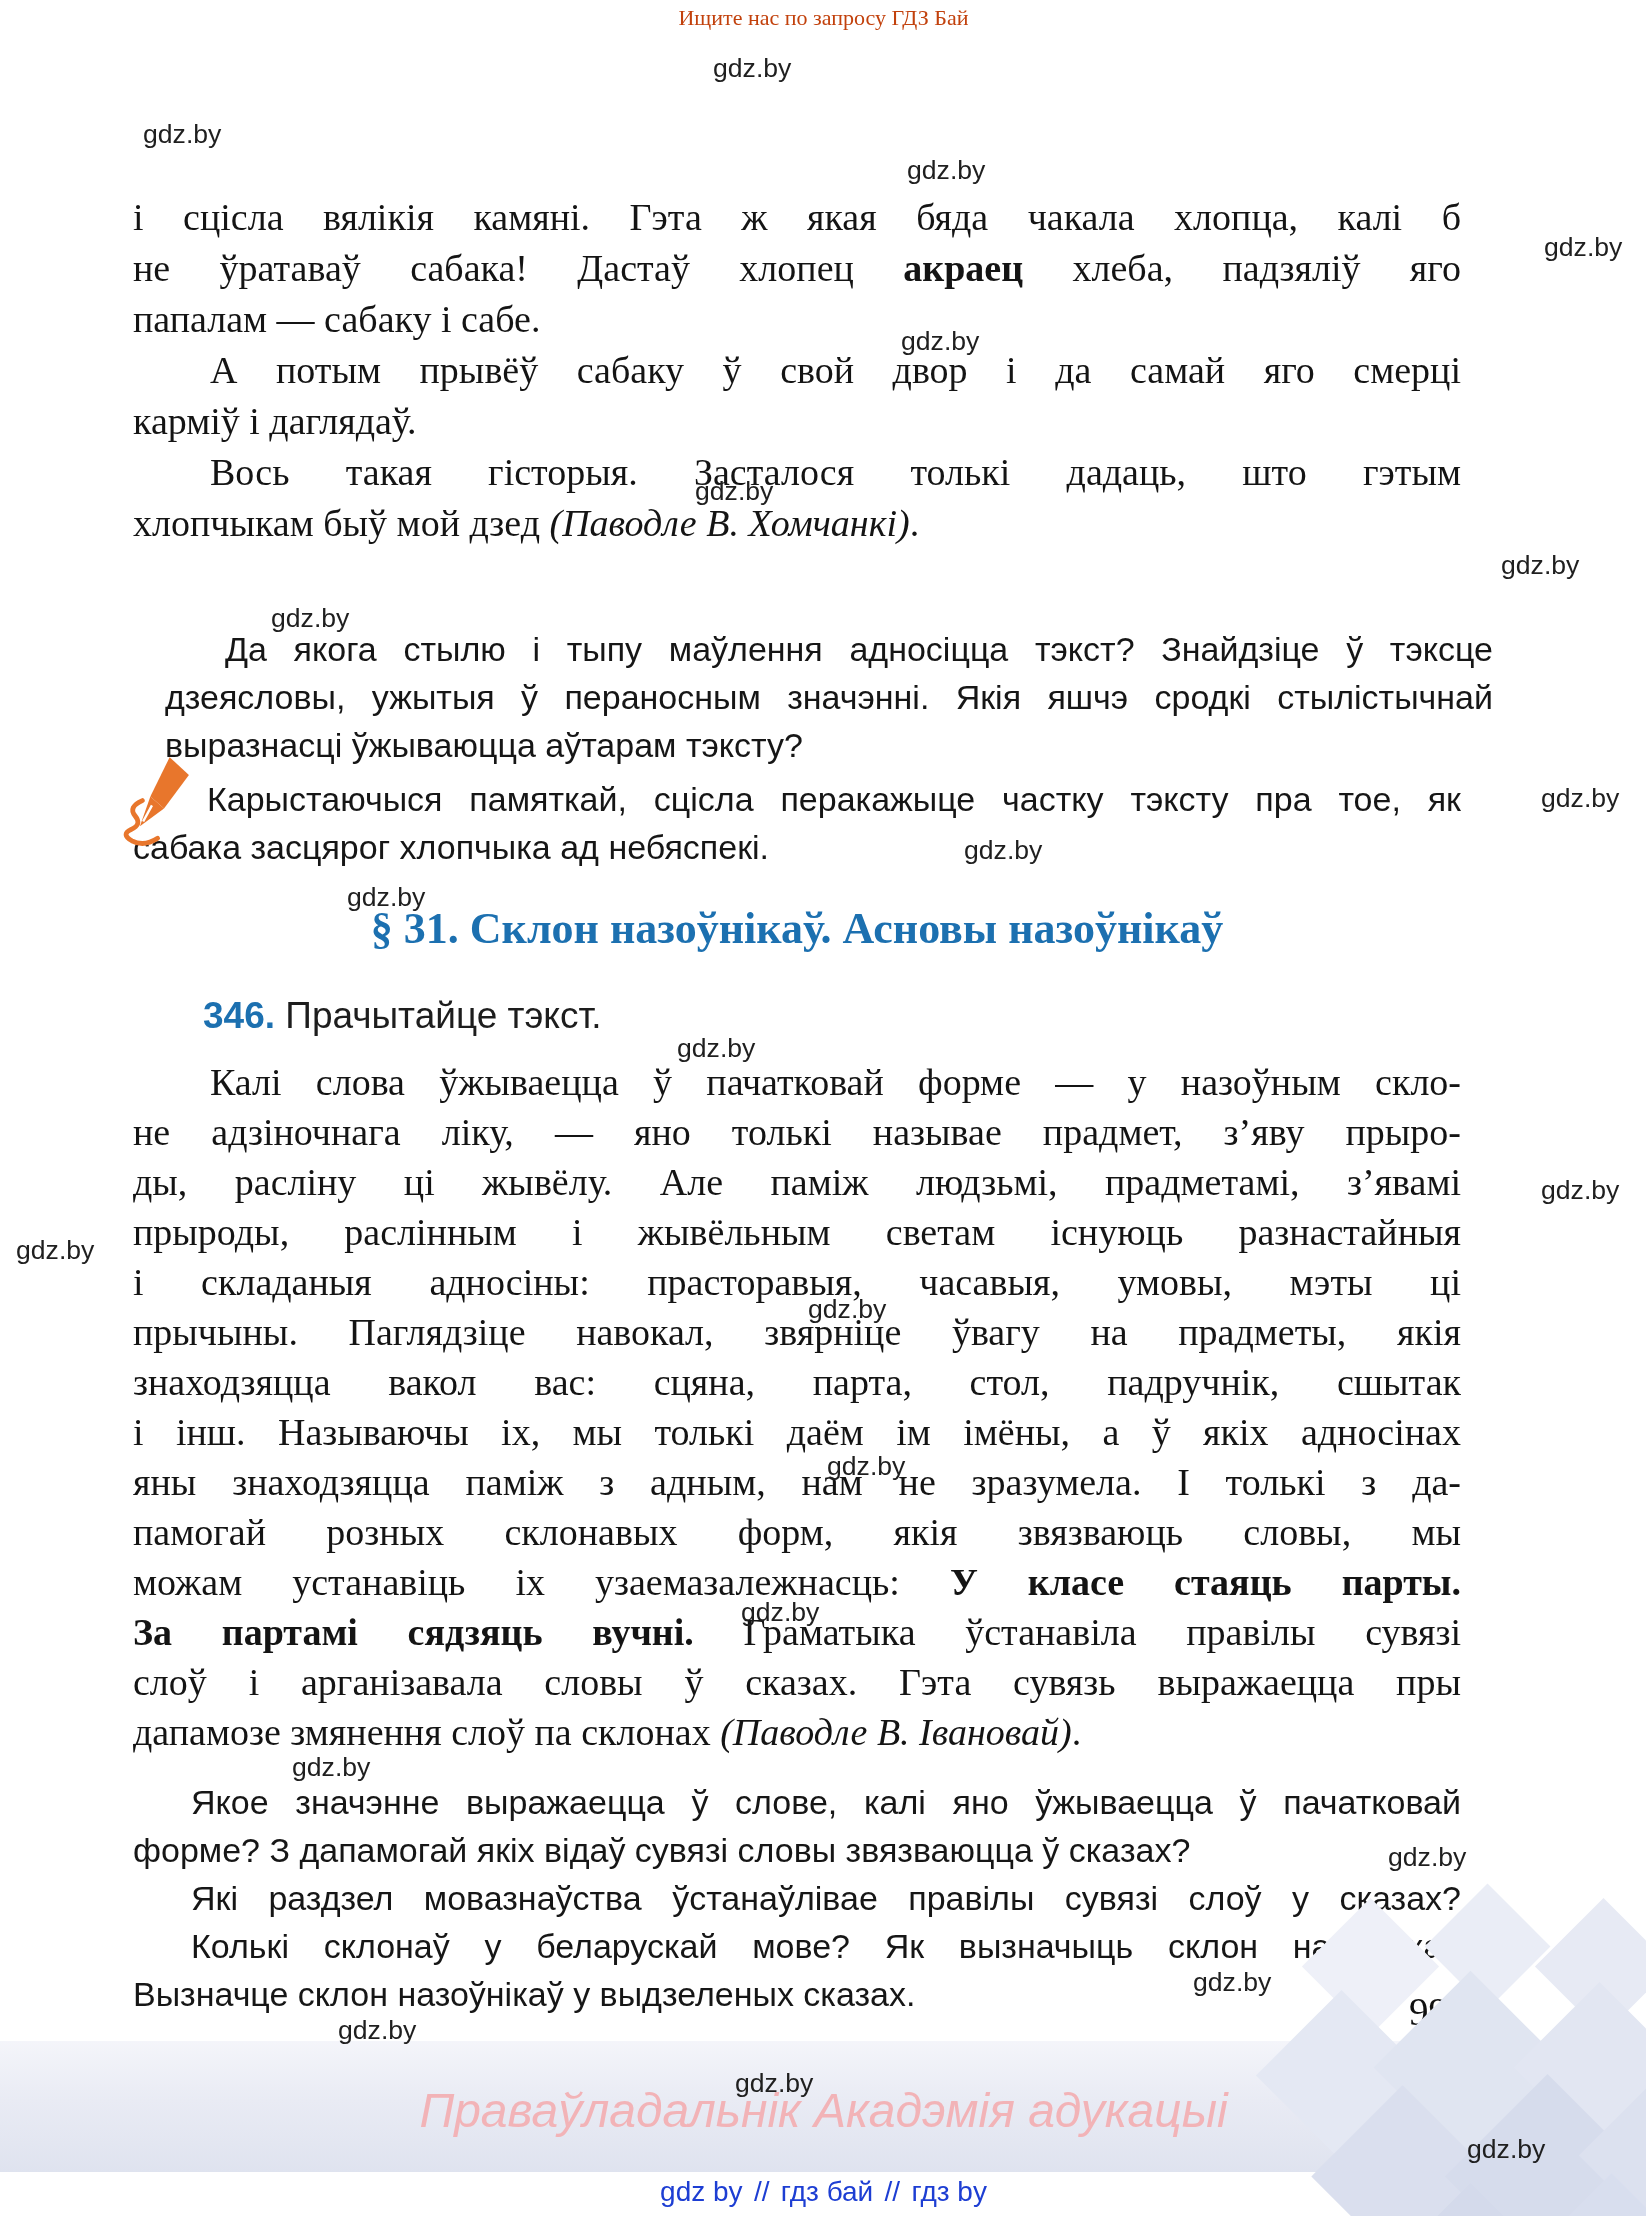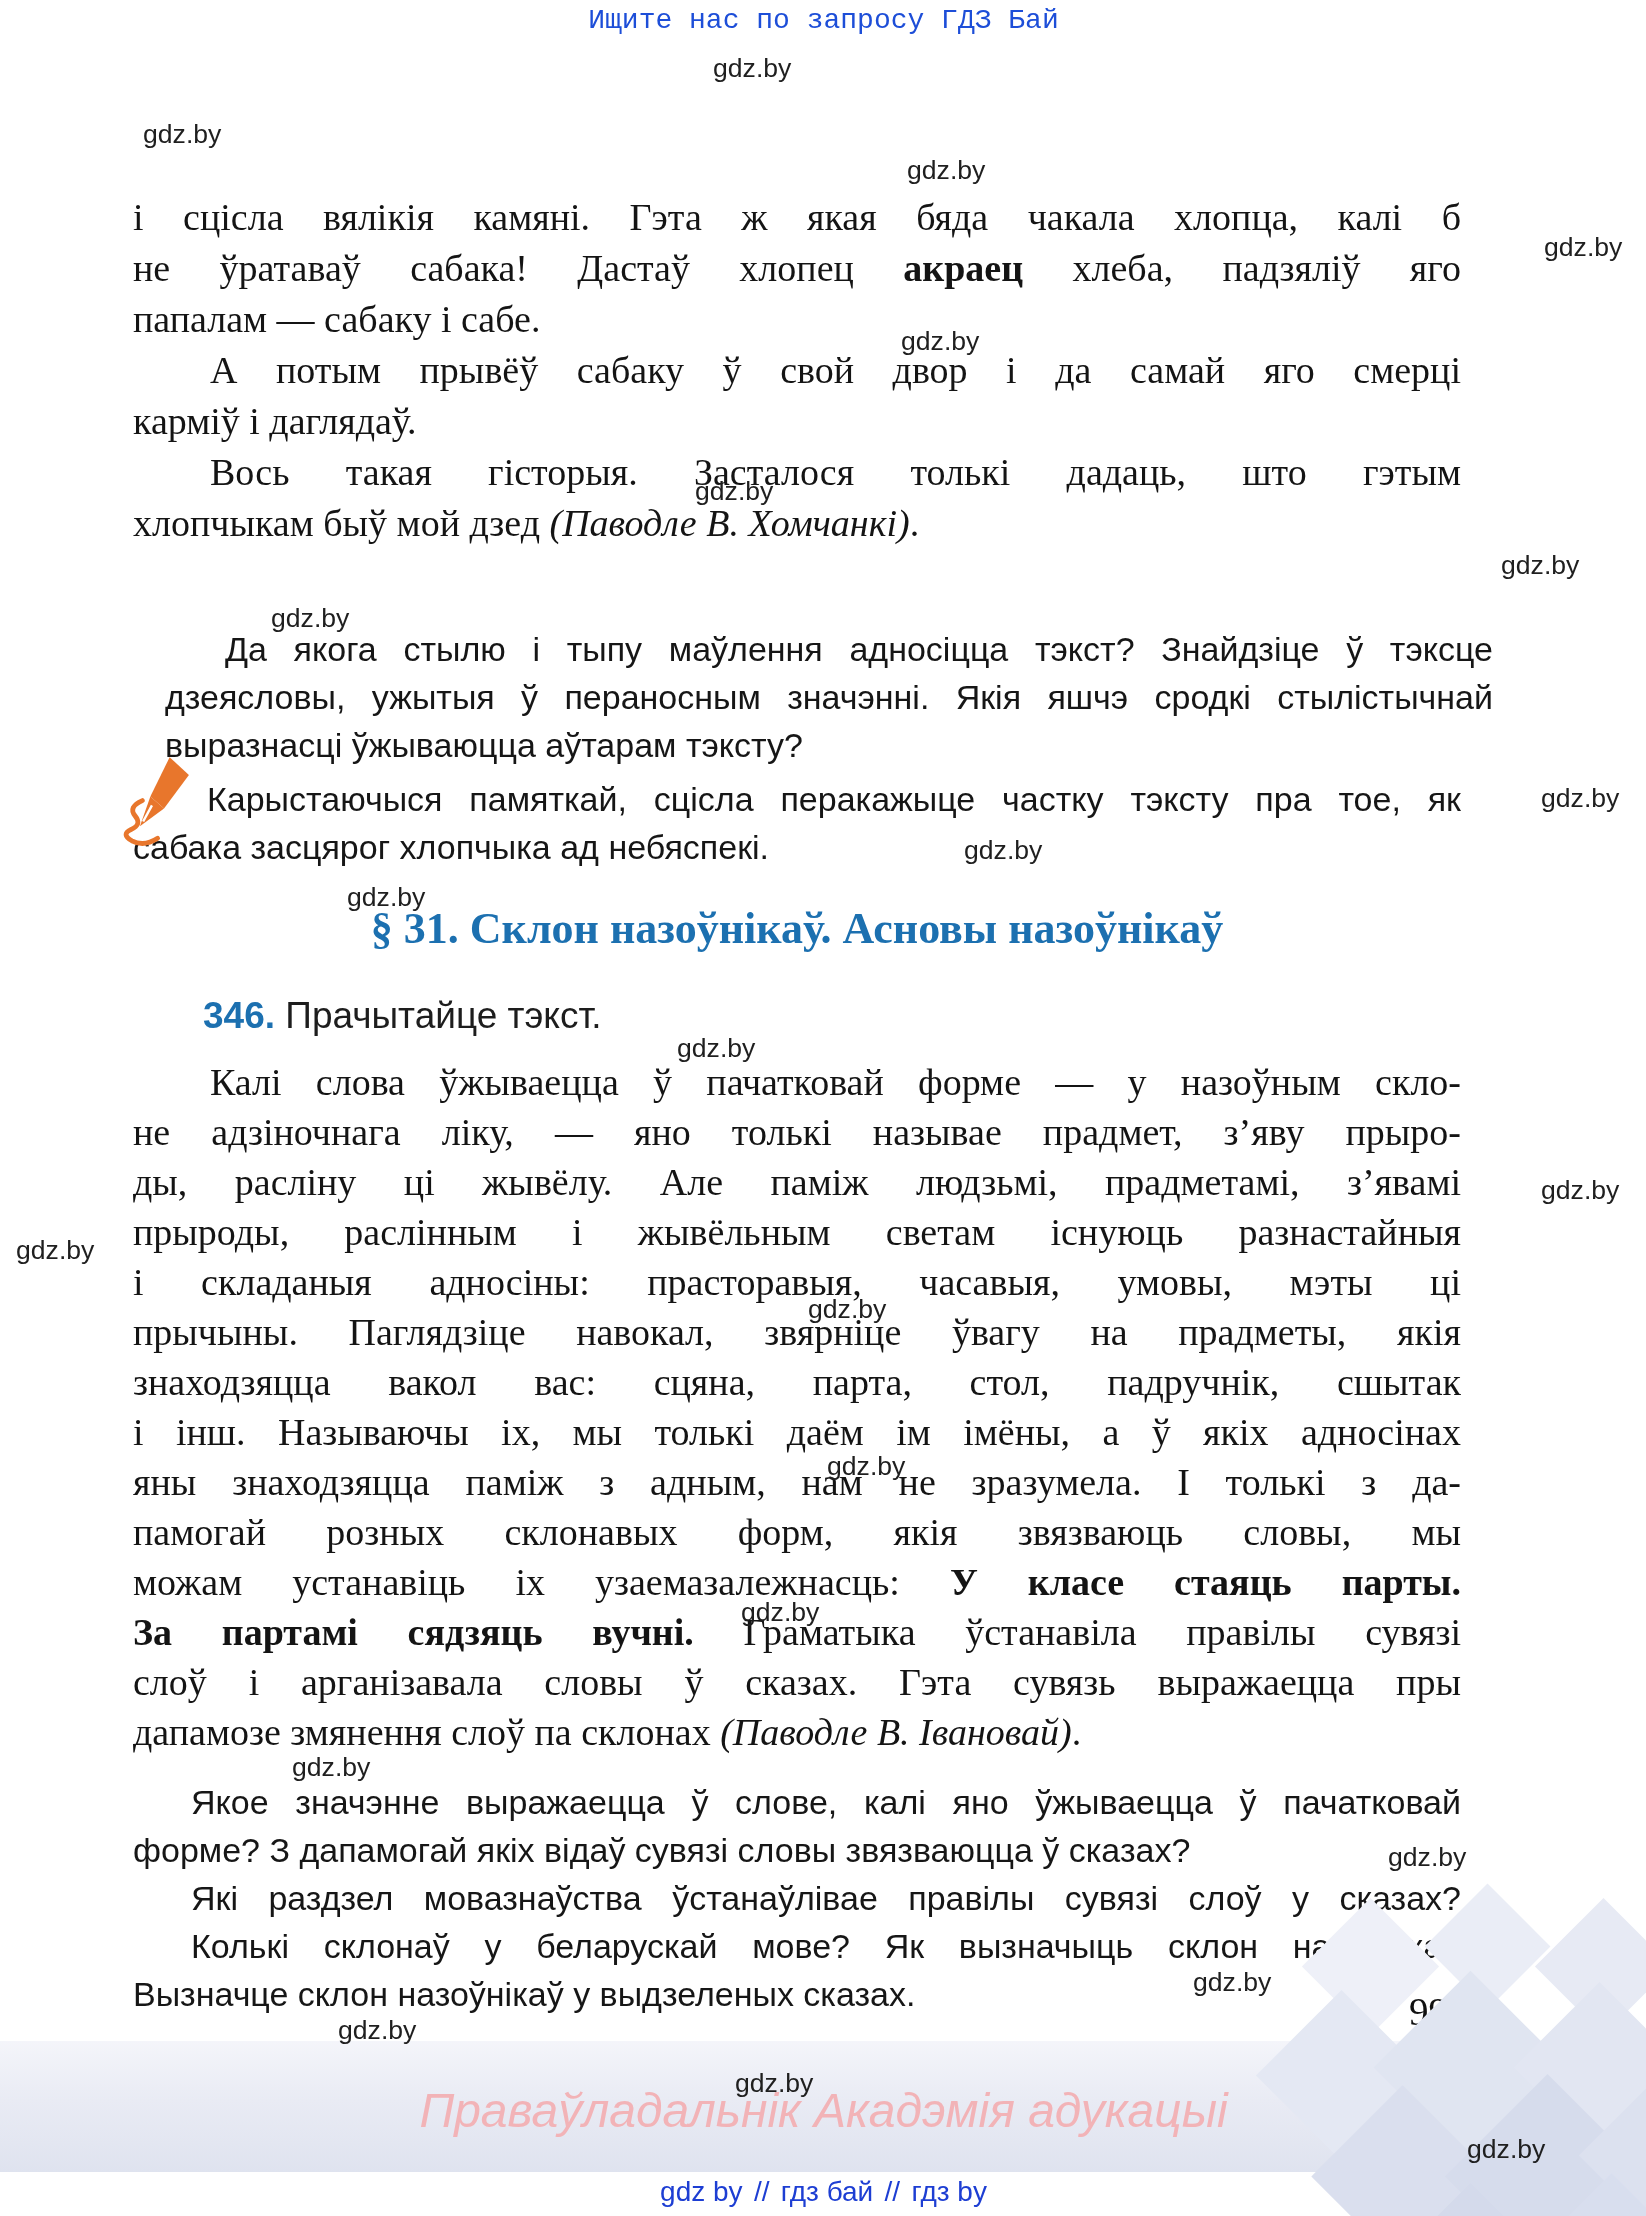--- a/index.html
+++ b/index.html
@@ -14,21 +14,21 @@
   .sansblk  { font-family:"Liberation Sans", sans-serif; font-size:34px; line-height:48px; color:#161616; }
   .jl { text-align:justify; text-align-last:justify; }
   .ll { text-align:left; text-align-last:left; }
   .ind95 { text-indent:77px; }
   .ind75 { text-indent:60px; }
   .b { font-weight:bold; }
   .i { font-style:italic; }
   
   .promo {
     left:0; top:4.8px; width:100%; text-align:center;
-    font-family:Liberation Mono, monospace; font-size:28px; color:#1d4ed8;
+    font-family:Liberation Serif, serif; font-size:22px; color:#c2410c;
   }
   .heading {
     left:133px; top:903px; width:1328px; text-align:center;
     font-weight:bold; font-size:44px; color:#1c70b0; line-height:52px;
   }
   .exline { left:203px; top:995px; font-family:"Liberation Sans", sans-serif; font-size:37px; }
   .exnum  { font-weight:bold; color:#1c70b0; }
   .extext { color:#1d1d1d; }
   .pagenum { left:1409px; top:1989px; font-size:39px; color:#111; }
   .band {

